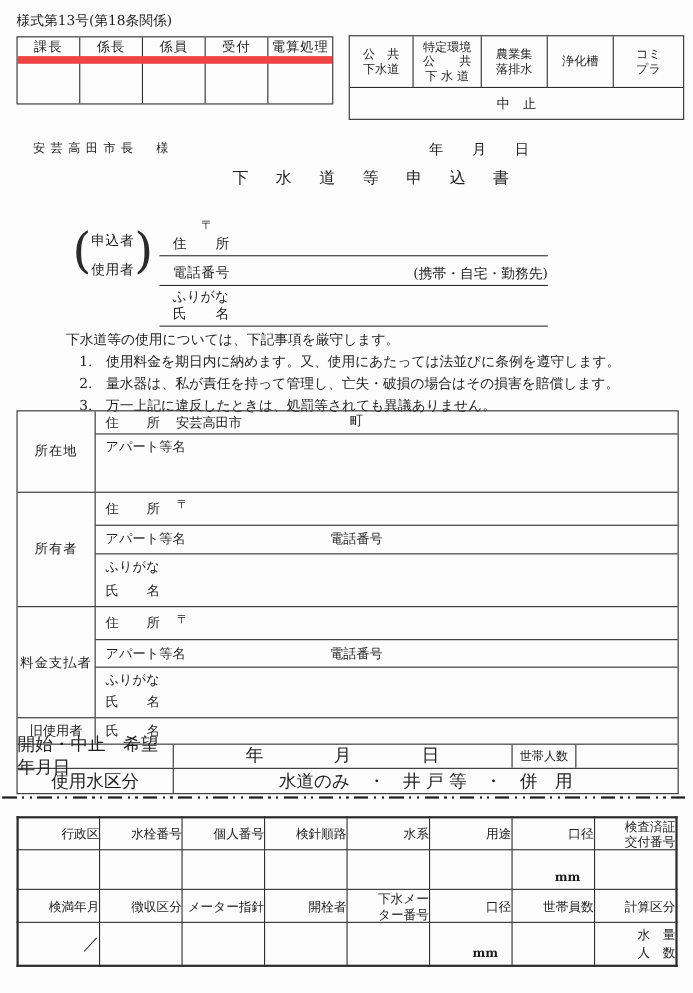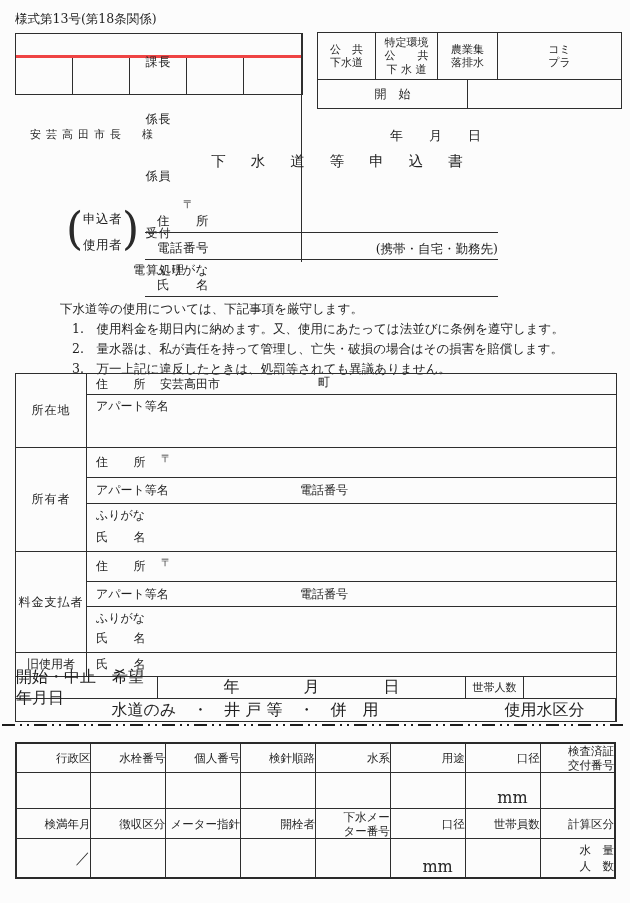--- a/index.html
+++ b/index.html
@@ -14,21 +14,21 @@
     overflow: hidden;
   }
   .pre { white-space: pre-line; }
 
   
   .form-number { position: absolute; left: 15px; top: 11px; font-size: 12.5px; }
 
   
   .app-table { position: absolute; left: 15px; top: 33px; width: 288px; border: 1px solid #2e2e2e; }
   .app-row { display: flex; }
-  .app-row.head { height: 24px; border-bottom: 3px solid #ef4444; flex-direction: column; }
+  .app-row.head { height: 24px; border-bottom: 7px solid #ef4444; }
   .app-row.blank { height: 36px; }
   .app-cell { flex: 0 0 57px; border-right: 1px solid #2e2e2e;
               display: flex; align-items: center; justify-content: center;
               font-size: 12px; letter-spacing: 1px; }
   .app-cell:last-child { flex: 1; border-right: none; }
 
   
   .type-table { position: absolute; left: 317px; top: 32px; width: 305px; border: 1px solid #2e2e2e; }
   .type-row1 { display: flex; height: 46px; }
   .type-cell { border-right: 1px solid #2e2e2e;
@@ -111,21 +111,21 @@
   .office { position: absolute; left: 15px; top: 742px; width: 601px;
             border-collapse: collapse; table-layout: fixed;
             border: 2px solid #2a2a2a; }
   .office td { border: 1px solid #2e2e2e; text-align: right; vertical-align: middle;
                font-size: 11.5px; line-height: 14px; padding: 0; }
   .o-r1 td { height: 29px; }
   .o-r2 td { height: 36px; }
   .o-r3 td { height: 30px; }
   .o-r4 td { height: 39px; }
   td.unit-cell { vertical-align: bottom; text-align: right; padding: 0 12px 3px 0;
-                 font-size: 16px; }
+                 font-size: 11px; font-weight: bold; }
   td.slash-cell { font-size: 15px; }
   td.calc-cell { font-size: 11.5px; line-height: 16px; }
 </style>
 </head>
 <body>
 
 <div class="page">
 
   <div class="form-number">様式第13号(第18条関係)</div>
 
@@ -148,25 +148,26 @@
 
   <div class="type-table">
     <div class="type-row1">
       <div class="type-cell c1 pre">公　共
 下水道</div>
       <div class="type-cell c2 pre">特定環境
 公　　共
 下 水 道</div>
       <div class="type-cell c3 pre">農業集
 落排水</div>
+      <div class="type-cell c4 pre">浄化槽</div>
       <div class="type-cell c5 pre">コミ
 プラ</div>
     </div>
     <div class="type-row2">
-      <div class="type-start">開　始</div>
+      <div class="type-stop">中　止</div>
     </div>
   </div>
 
   <div class="addressee">安芸高田市長　様</div>
   <div class="date-line">年　　月　　日</div>
   <div class="doc-title">下水道等申込書</div>
 
   <div class="paren paren-l">(</div>
   <div class="role role-1">申込者</div>
   <div class="role role-2">使用者</div>
@@ -254,22 +255,22 @@
     </div>
 
     <div class="fsec" style="height:22px">
       <div class="fcell f-label">開始・中止　希望年月日</div>
       <div class="fcell f-date">年　　　　月　　　　日</div>
       <div class="fcell f-house">世帯人数</div>
       <div class="fcell f-rest nb"></div>
     </div>
 
     <div class="fsec last" style="height:22px">
+      <div class="fcell f-label">使用水区分</div>
       <div class="fcell f-opts nb">水道のみ　・　井 戸 等　・　併　用</div>
-      <div class="fcell f-label">使用水区分</div>
     </div>
   </div>
 
   <div class="cutline"></div>
 
   <table class="office">
     <tbody>
         <tr class="o-r1">
       <td>行政区</td>
       <td>水栓番号</td>

